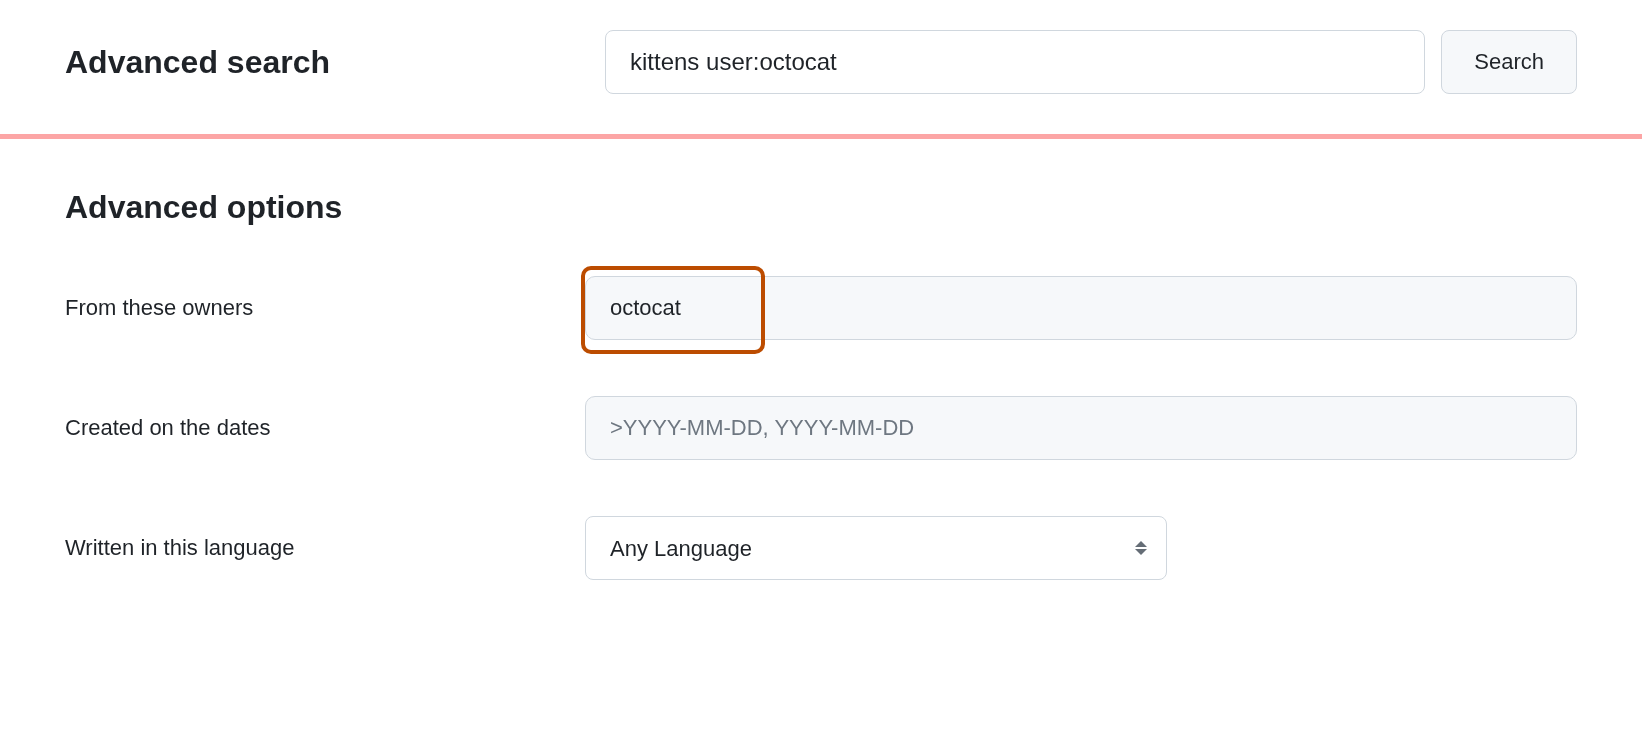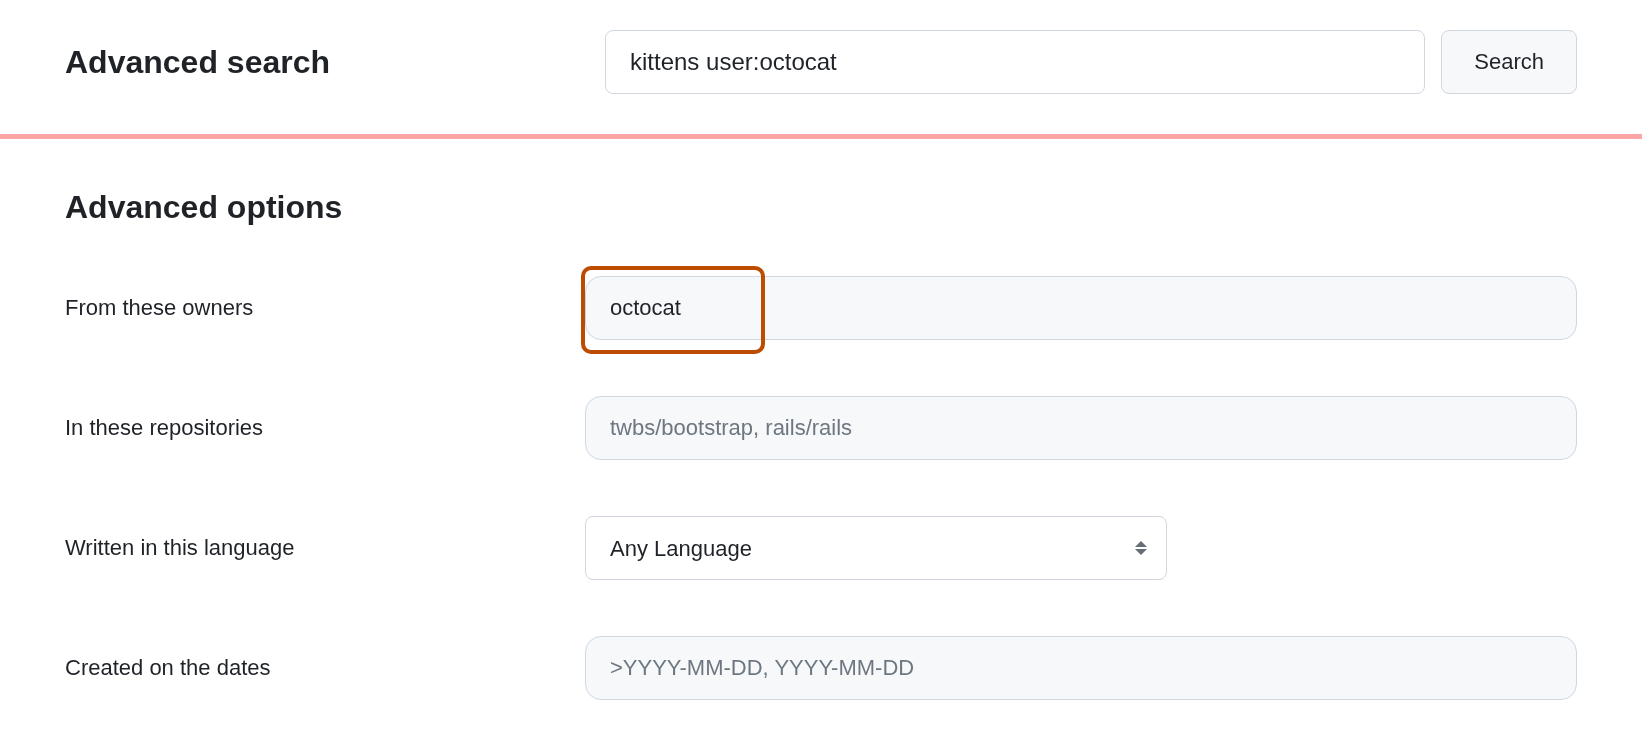--- a/index.html
+++ b/index.html
@@ -78,21 +78,21 @@
     .form-control-wrapper {
       flex: 1;
       position: relative;
     }
     .form-input {
       width: 100%;
       height: 64px;
       padding: 0 24px;
       font-size: 22px;
       border: 1px solid #d0d7de;
-      border-radius: 16px;
+      border-radius: 10px;
       background: #f6f8fa;
       color: #1f2328;
       outline: none;
     }
     .form-input::placeholder {
       color: #6e7781;
     }
     .highlight-box {
       position: absolute;
       top: -10px;
@@ -159,39 +159,33 @@
   <h2 class="section-title">Advanced options</h2>
 
   <div class="form-row">
     <label class="form-label">From these owners</label>
     <div class="form-control-wrapper">
       <input type="text" class="form-input" value="octocat" style="">
       <div class="highlight-box"></div>
     </div>
   </div>
 
+
   <div class="form-row">
-    <label class="form-label">In these repositories</label>
+    <label class="form-label">Created on the dates</label>
     <div class="form-control-wrapper">
-      <input type="text" class="form-input" placeholder="twbs/bootstrap, rails/rails" style="">
+      <input type="text" class="form-input" placeholder="&gt;YYYY-MM-DD, YYYY-MM-DD" style="">
     </div>
   </div>
 
   <div class="form-row">
     <label class="form-label">Written in this language</label>
     <div class="form-select-wrapper">
       <select class="form-select">
         <option>Any Language</option>
       </select>
       <div class="select-arrows">
         <div class="arrow-up"></div>
         <div class="arrow-down"></div>
       </div>
     </div>
   </div>
-
-  <div class="form-row">
-    <label class="form-label">Created on the dates</label>
-    <div class="form-control-wrapper">
-      <input type="text" class="form-input" placeholder="&gt;YYYY-MM-DD, YYYY-MM-DD" style="">
-    </div>
-  </div>
 </div>
 
 </body></html>

